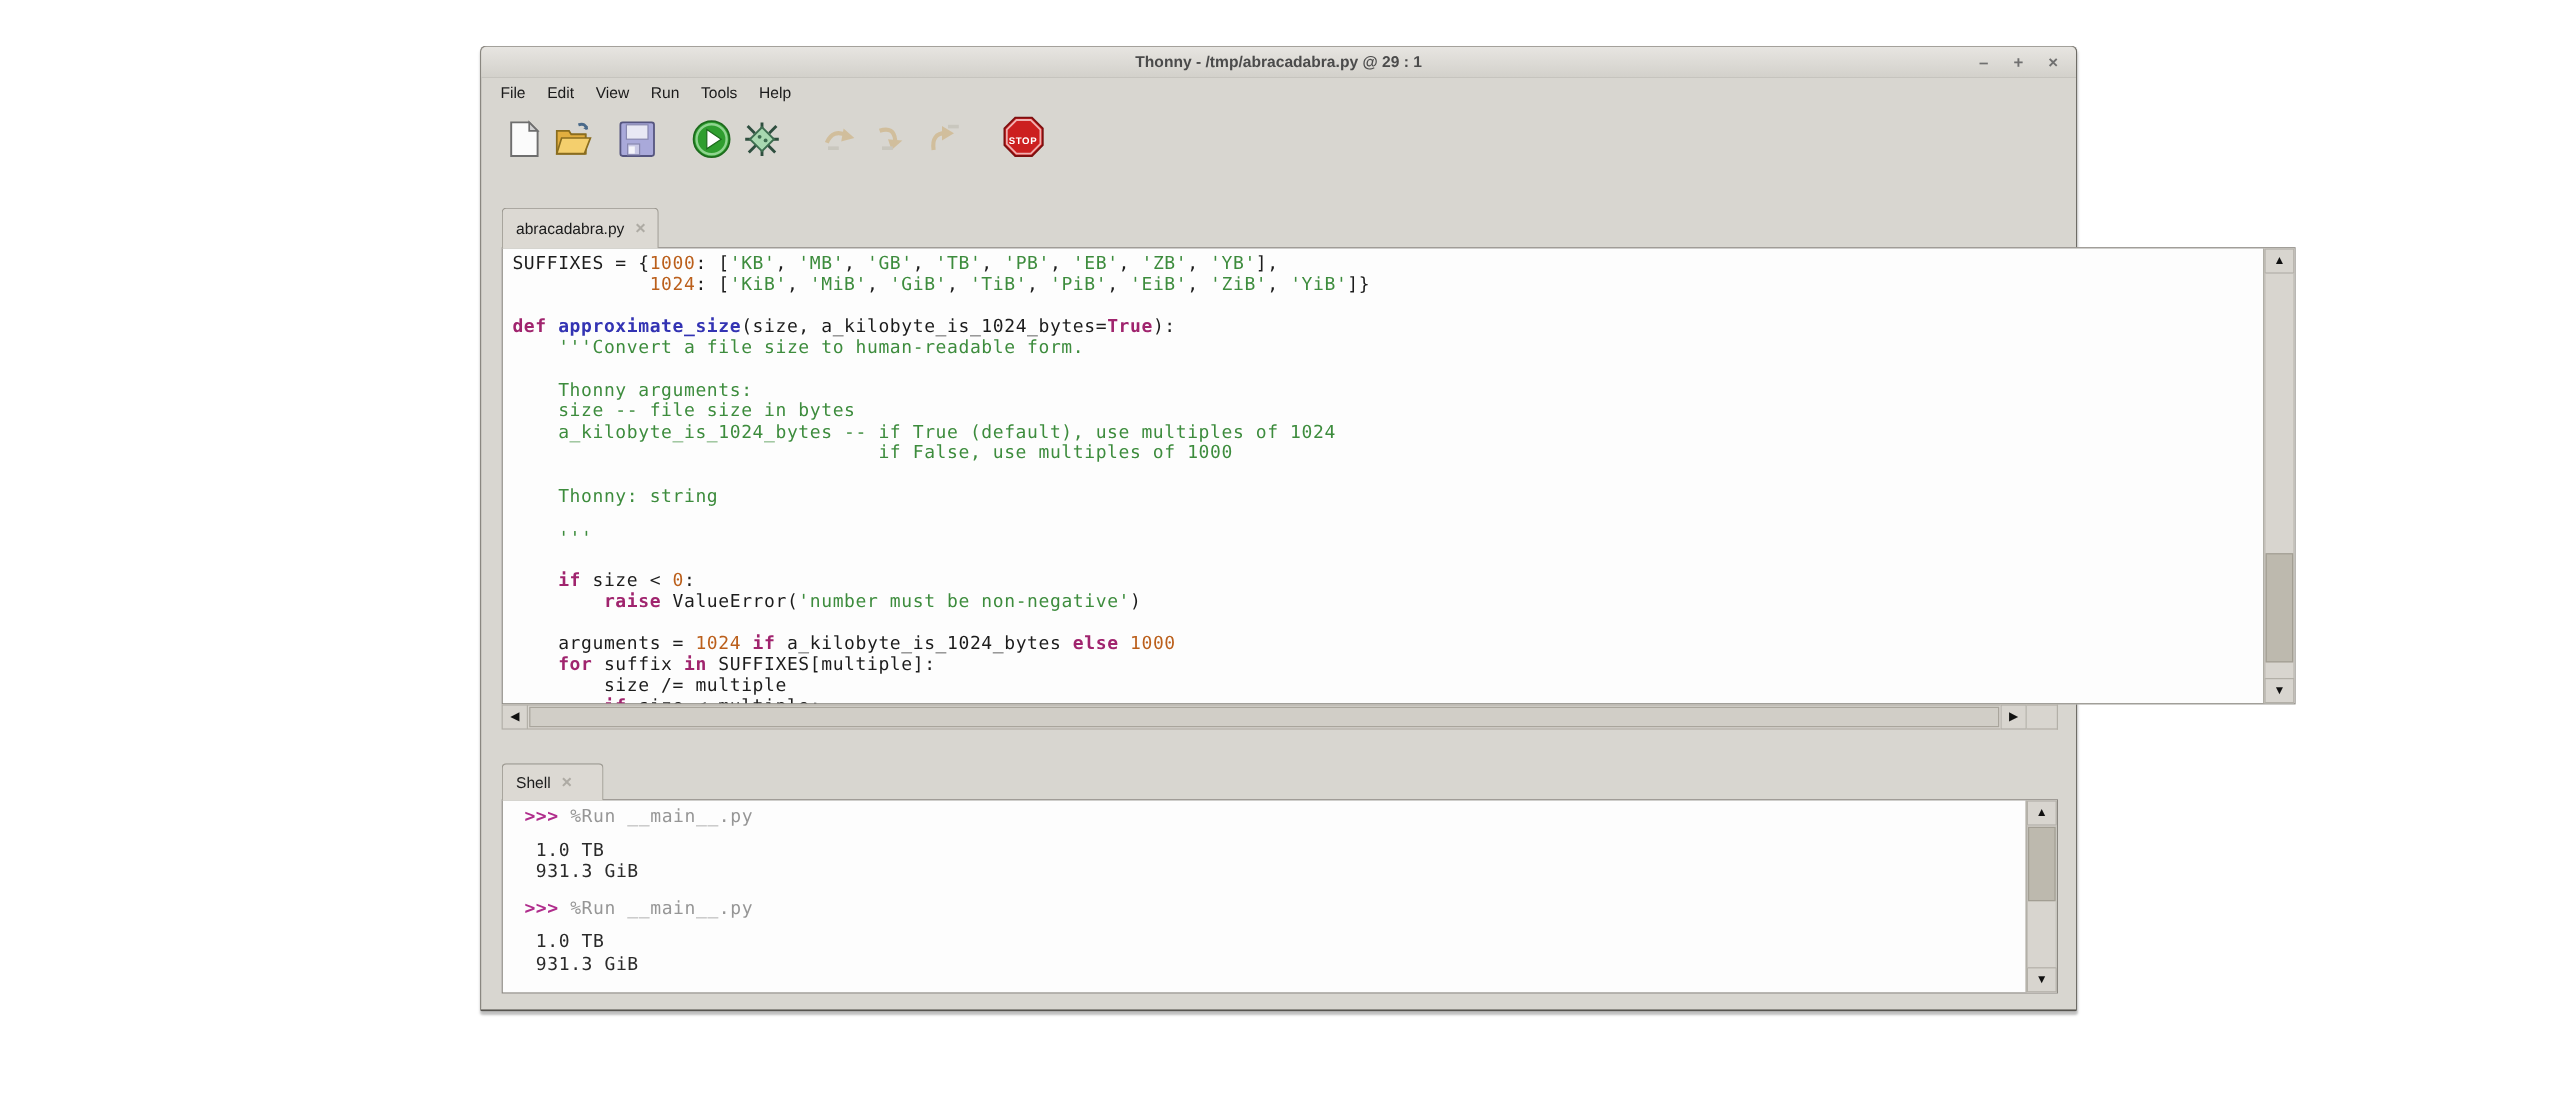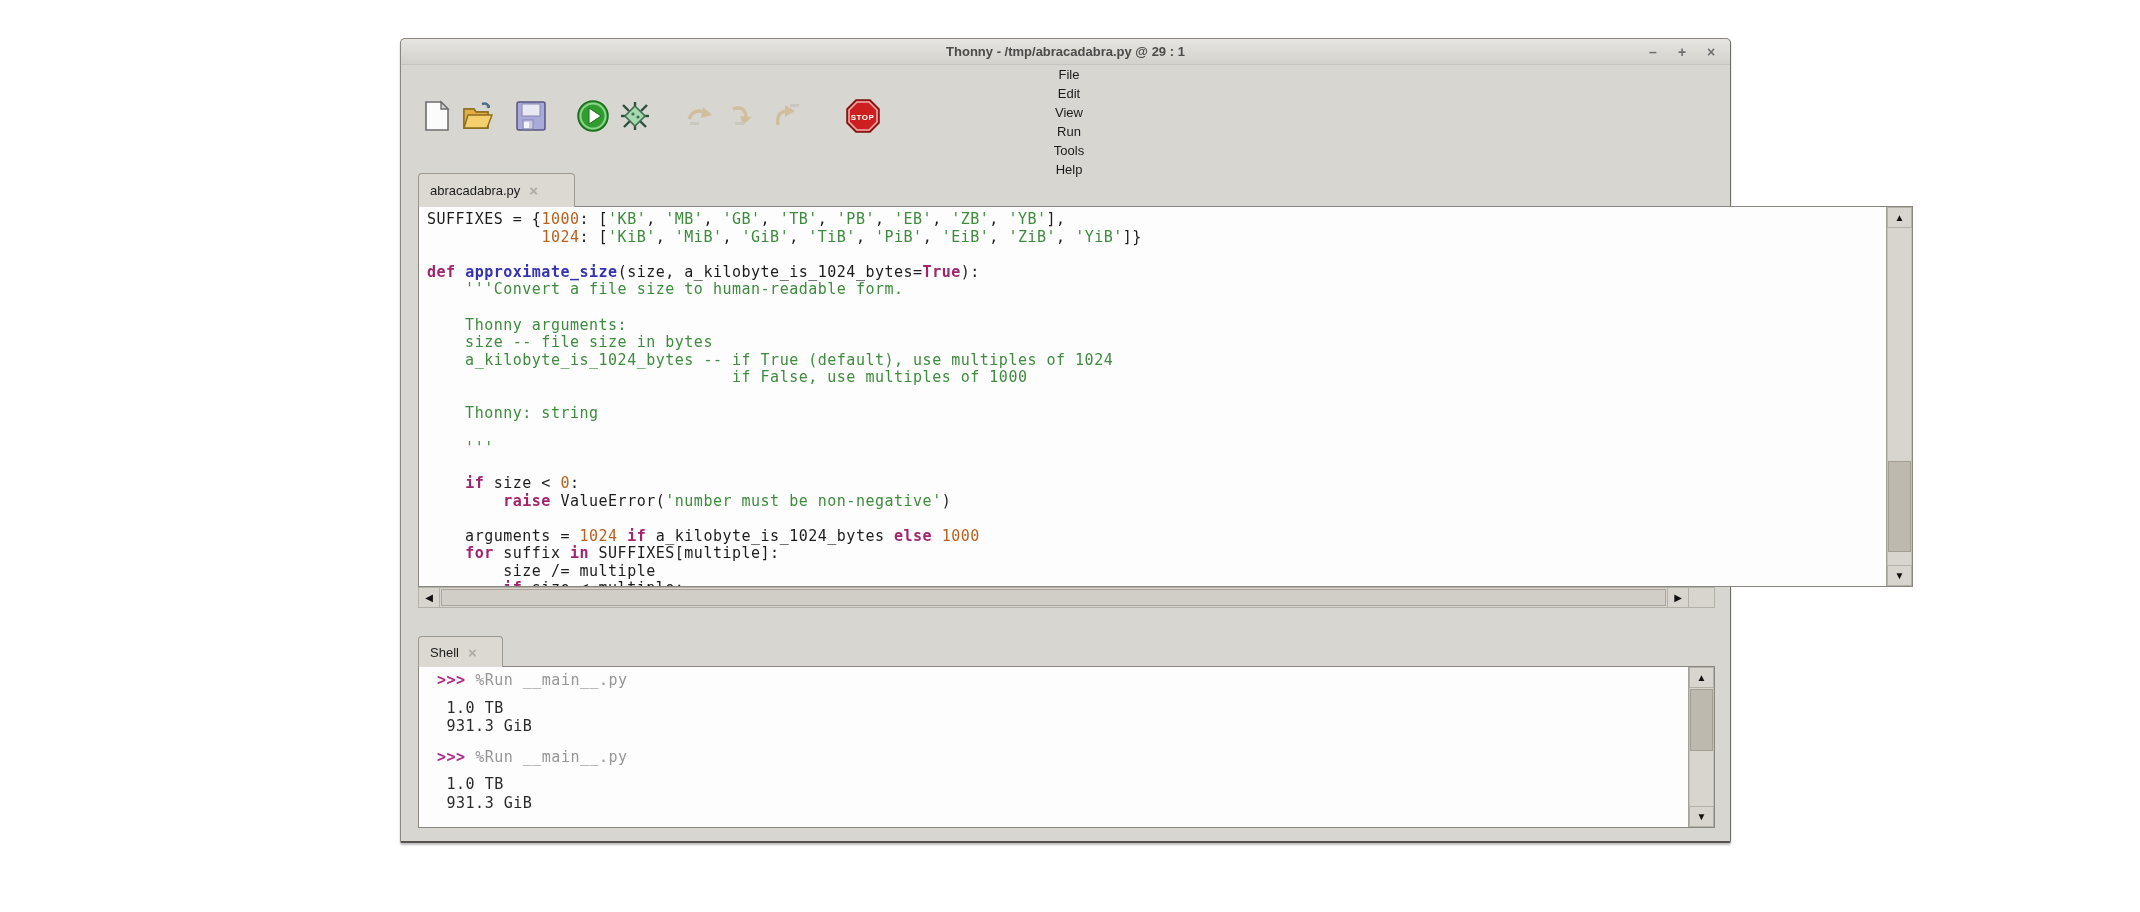--- a/index.html
+++ b/index.html
@@ -24,40 +24,40 @@
     border-radius: 5px 5px 0 0; border-bottom: 1px solid #c6c4be;
   }
   .title { font-size: 13px; font-weight: bold; color: #4b4b4b; }
   .win-controls {
     position: absolute; right: 12px; top: 0; height: 100%;
     display: flex; align-items: center; gap: 15px;
     color: #707070; font-size: 14px; font-weight: bold;
   }
   .win-btn { width: 14px; text-align: center; cursor: default; }
   
-  .menubar { display: flex; align-items: center; height: 25px; padding-left: 7px; flex-direction: column; }
+  .menubar { display: flex; align-items: center; height: 25px; padding-left: 7px; }
   .menu-item { padding: 2px 9px; font-size: 13px; color: #1b1b1b; }
   
   .toolbar { display: flex; align-items: center; height: 56px; padding-left: 17px; }
   .tbtn { width: 37px; height: 37px; display: flex; align-items: center; justify-content: center; margin-right: 5px; position: relative; }
-  .ml10 { margin-left: 10px; } .ml20 { margin-left: 20px; } .ml24 { margin-left: 24px; } .ml26 { margin-left: 36px; }
+  .ml10 { margin-left: 10px; } .ml20 { margin-left: 20px; } .ml24 { margin-left: 24px; } .ml26 { margin-left: 26px; align-items: flex-end; }
   .disabled { opacity: 0.45; }
   .stop-text {
     position: absolute; left: 0; right: 0; top: 13px; text-align: center;
     font-size: 8px; font-weight: bold; color: #ffffff; letter-spacing: 0.5px;
     font-family: "Liberation Sans", sans-serif;
   }
   
   .tab {
     position: absolute; background: #dcd9d3;
     border: 1px solid #9b9890; border-bottom: none;
     border-radius: 4px 4px 0 0; display: flex; align-items: center; gap: 9px;
     padding: 0 11px; font-size: 13px; color: #1b1b1b; z-index: 3;
   }
-  .editor-tab { left: 17px; top: 134px; height: 34px; width: 157px; }
+  .editor-tab { left: 17px; top: 134px; height: 34px; width: 131px; }
   .shell-tab  { left: 17px; top: 597px; height: 31px; width: 85px; align-items: center; }
   .tab-close { color: #aeaba4; font-size: 15px; font-weight: bold; line-height: 1; }
   
   .panel { position: absolute; left: 17px; display: flex; border: 1px solid #8a8780; background: #fdfdfd; z-index: 2; }
   .editor-panel { top: 167px; width: 1495px; height: 381px; }
   .shell-panel  { top: 627px; width: 1297px; height: 162px; padding-left: 10px; }
   .textpane {
     flex: 1; overflow: hidden; padding: 4px 0 0 8px;
     font-family: "DejaVu Sans Mono", monospace;
     font-size: 15px; letter-spacing: 0.5px;

